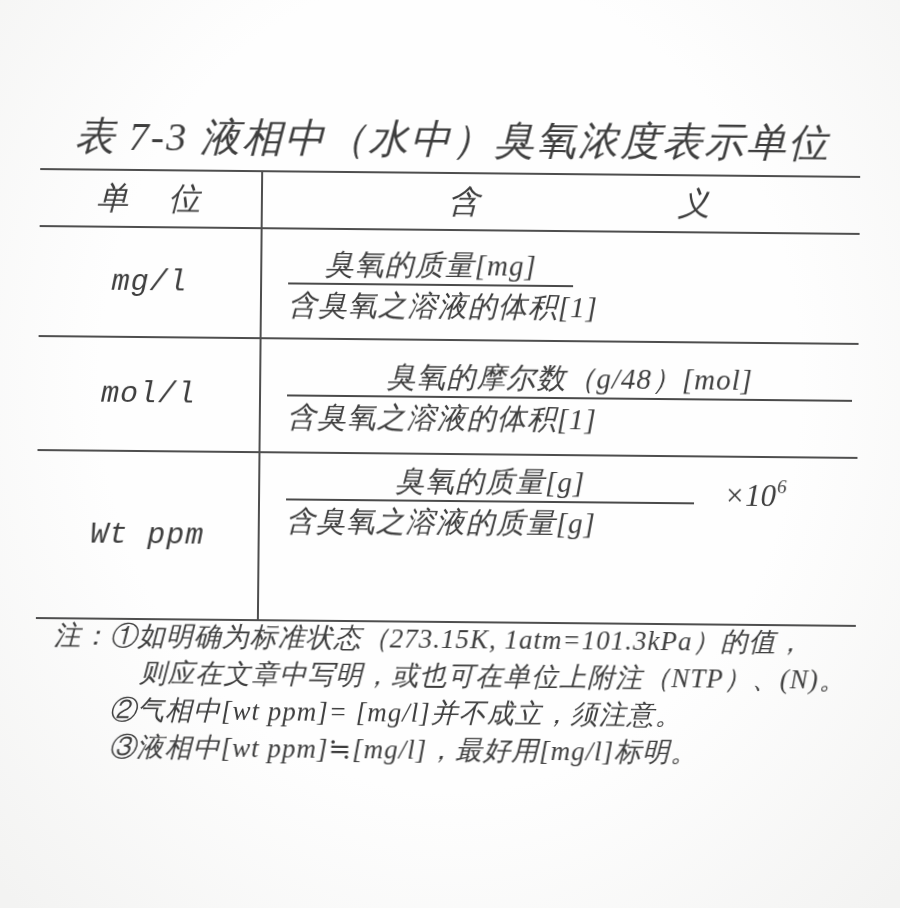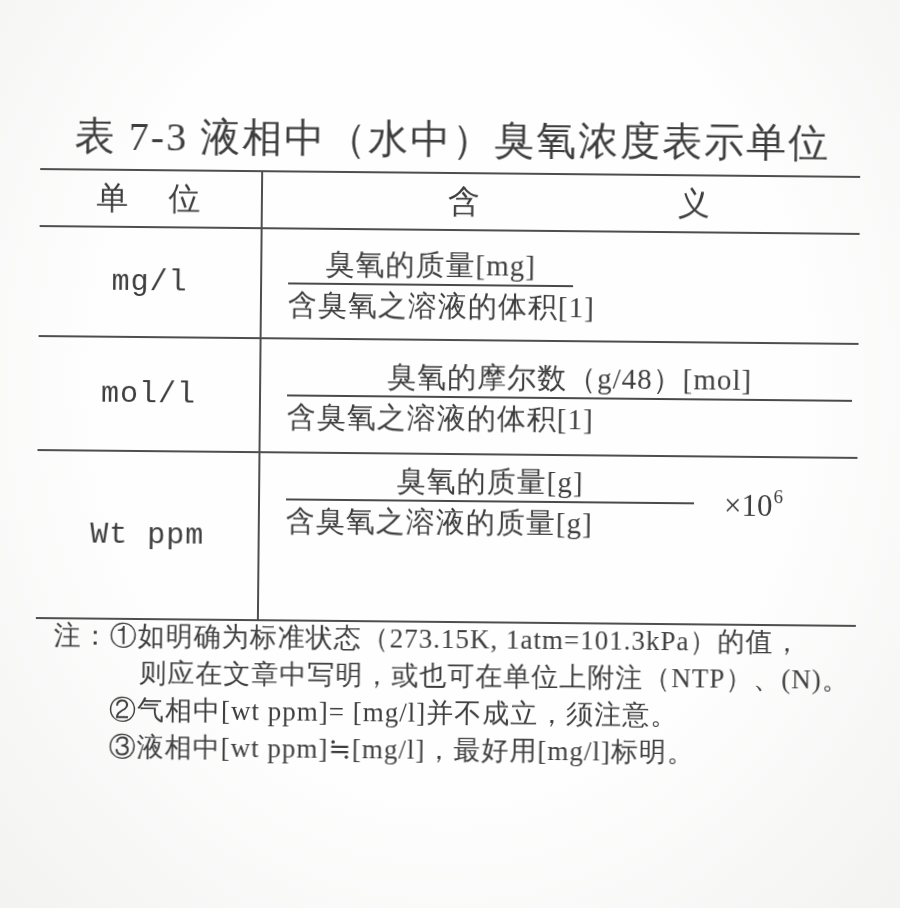--- a/index.html
+++ b/index.html
@@ -8,20 +8,21 @@
     width: 900px;
     height: 908px;
     overflow: hidden;
     background: #ffffff;
   }
   .scan-page {
     position: relative;
     width: 900px;
     height: 908px;
     background: radial-gradient(ellipse at 50% 42%, #fefefe 55%, #f3f3f2 98%);
+    font-style: italic;
   }
   .scan-content {
     position: absolute;
     inset: 0;
     transform: rotate(0.55deg);
     transform-origin: 450px 400px;
     color: #3e3e3e;
     filter: blur(0.3px);
     font-family: "Liberation Serif", "DejaVu Serif", serif;
   }
@@ -102,21 +103,21 @@
   .frac-den {
     white-space: nowrap;
     padding-top: 2px;
   }
   .f-mg  .frac-num, .f-mg  .frac-bar { width: 285px; }
   .f-mol .frac-num, .f-mol .frac-bar { width: 565px; }
   .f-ppm .frac-num, .f-ppm .frac-bar { width: 408px; }
   .meaning-ppm { align-items: flex-start; padding-top: 8px; }
   .multiplier {
     margin-left: 30px;
-    margin-top: 22px;
+    margin-top: 12px;
     font-size: 31px;
     white-space: nowrap;
   }
   .multiplier sup {
     font-size: 19px;
     position: relative;
     top: -2px;
     left: 1px;
   }
   

